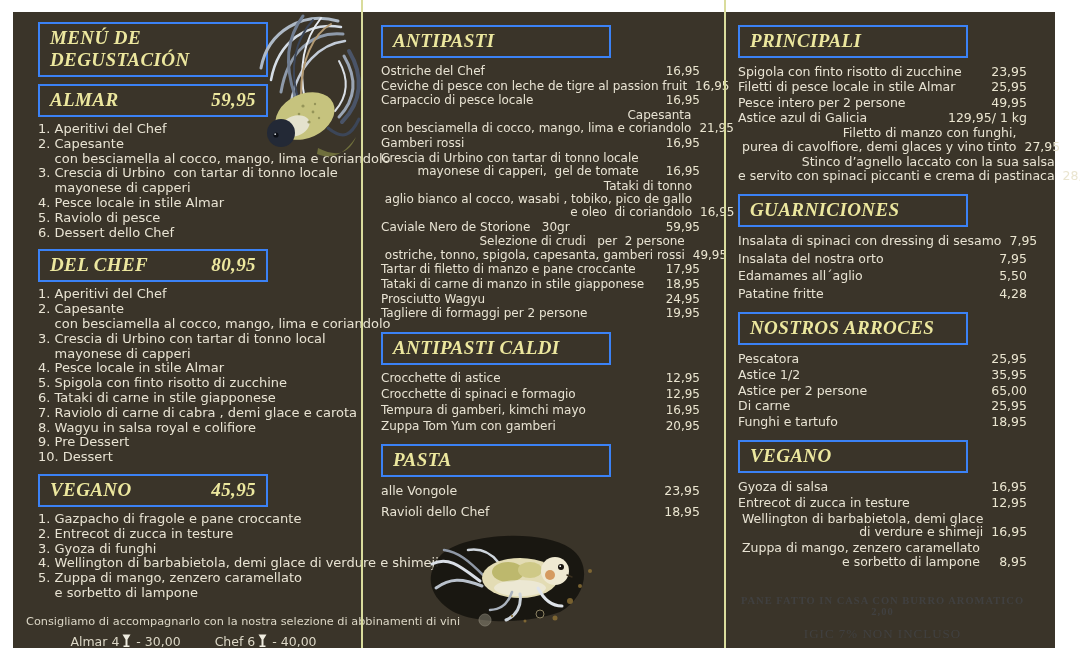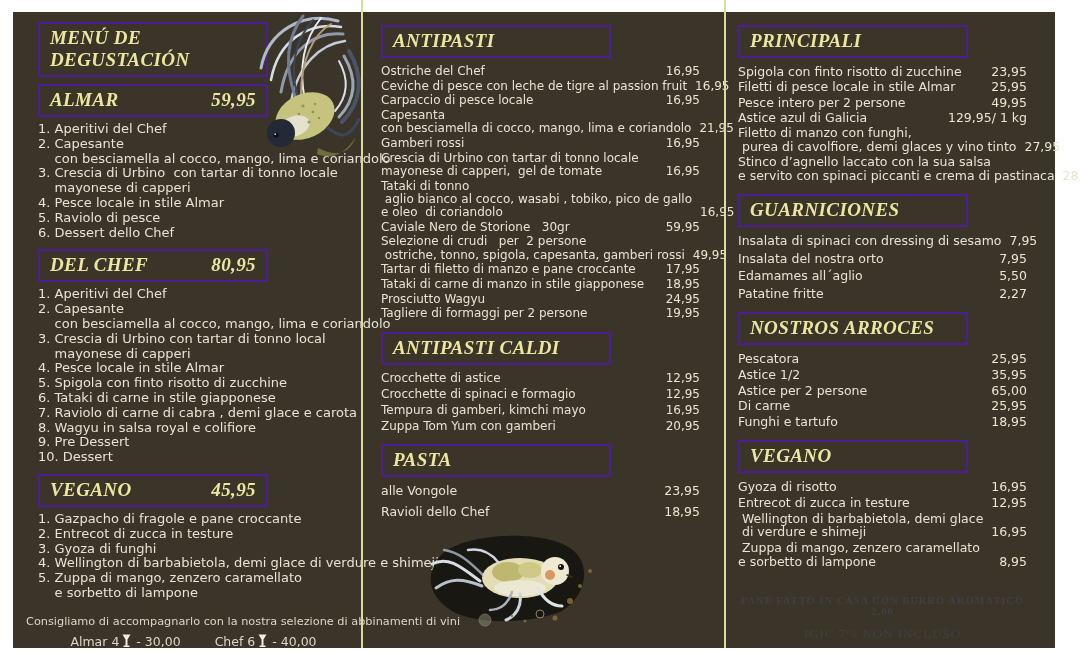--- a/index.html
+++ b/index.html
@@ -14,37 +14,37 @@
   .fold-line{position:absolute;top:0;width:2px;height:648px;background:#d9dc9c;z-index:5;}
   .fold-line.one{left:361px;}
   .fold-line.two{left:724px;}
 
   .col{position:absolute;top:0;height:636px;box-sizing:border-box;}
   .col-left{left:0;width:350px;padding:10px 14px 0 25px;}
   .col-mid{left:350px;width:363px;padding:13px 26px 0 18px;}
   .col-right{left:705px;width:329px;padding:13px 20px 0 20px;}
 
   .hbox{
-    border:2px solid #4c1d95;box-sizing:border-box;
+    border:2px solid #3b82f6;box-sizing:border-box;
     padding:3px 10px 4px 10px;width:230px;
     font-family:"Liberation Serif","DejaVu Serif",serif;
     font-style:italic;font-weight:bold;font-size:19px;
     color:#ece79e;letter-spacing:0.4px;
     display:flex;justify-content:space-between;align-items:flex-end;
   }
   .hbox .sec-price{font-size:19px;}
   .col-left .hbox{width:230px;}
   .title-box{margin-bottom:7px;}
 
   .tasting-list{margin:5px 0 9px 0;color:#e8e3d3;font-size:13px;line-height:14.8px;}
   .t-line{white-space:pre;}
 
   .items{margin:7px 0 11px 0;color:#e8e3d3;}
   .mi-row{display:flex;justify-content:space-between;align-items:flex-end;gap:8px;}
-  .mi-lines{white-space:pre;}
+  .mi-lines{white-space:pre;text-align:right;}
   .mi-price{flex-shrink:0;color:#eae5d0;}
 
   .sec-antipasti .items{font-size:12px;line-height:13.2px;}
   .sec-antipasti .mi-row{margin-bottom:1.5px;}
   .sec-antipasti-caldi .items{font-size:12px;line-height:13.2px;}
   .sec-antipasti-caldi .mi-row{margin-bottom:3px;}
   .sec-pasta .items{font-size:12.5px;line-height:13.5px;}
   .sec-pasta .mi-row{margin-bottom:7px;}
 
   .col-right .items{font-size:12.5px;line-height:13.8px;}
@@ -296,21 +296,21 @@
             <div class="mi-row">
               <div class="mi-lines"><div>Insalata del nostra orto</div></div>
               <div class="mi-price">7,95</div>
             </div>
             <div class="mi-row">
               <div class="mi-lines"><div>Edamames all´aglio</div></div>
               <div class="mi-price">5,50</div>
             </div>
             <div class="mi-row">
               <div class="mi-lines"><div>Patatine fritte</div></div>
-              <div class="mi-price">2,27</div>
+              <div class="mi-price">4,28</div>
             </div>
           </div>
         </div>
         <div class="section sec-nostros-arroces">
           <div class="hbox">
             <span class="sec-name">NOSTROS ARROCES</span>
           </div>
           <div class="items">
             <div class="mi-row">
               <div class="mi-lines"><div>Pescatora</div></div>
@@ -333,21 +333,21 @@
               <div class="mi-price">18,95</div>
             </div>
           </div>
         </div>
         <div class="section sec-vegano-right">
           <div class="hbox">
             <span class="sec-name">VEGANO</span>
           </div>
           <div class="items">
             <div class="mi-row">
-              <div class="mi-lines"><div>Gyoza di risotto</div></div>
+              <div class="mi-lines"><div>Gyoza di salsa</div></div>
               <div class="mi-price">16,95</div>
             </div>
             <div class="mi-row">
               <div class="mi-lines"><div>Entrecot di zucca in testure</div></div>
               <div class="mi-price">12,95</div>
             </div>
             <div class="mi-row">
               <div class="mi-lines"><div> Wellington di barbabietola, demi glace</div><div> di verdure e shimeji</div></div>
               <div class="mi-price">16,95</div>
             </div>

